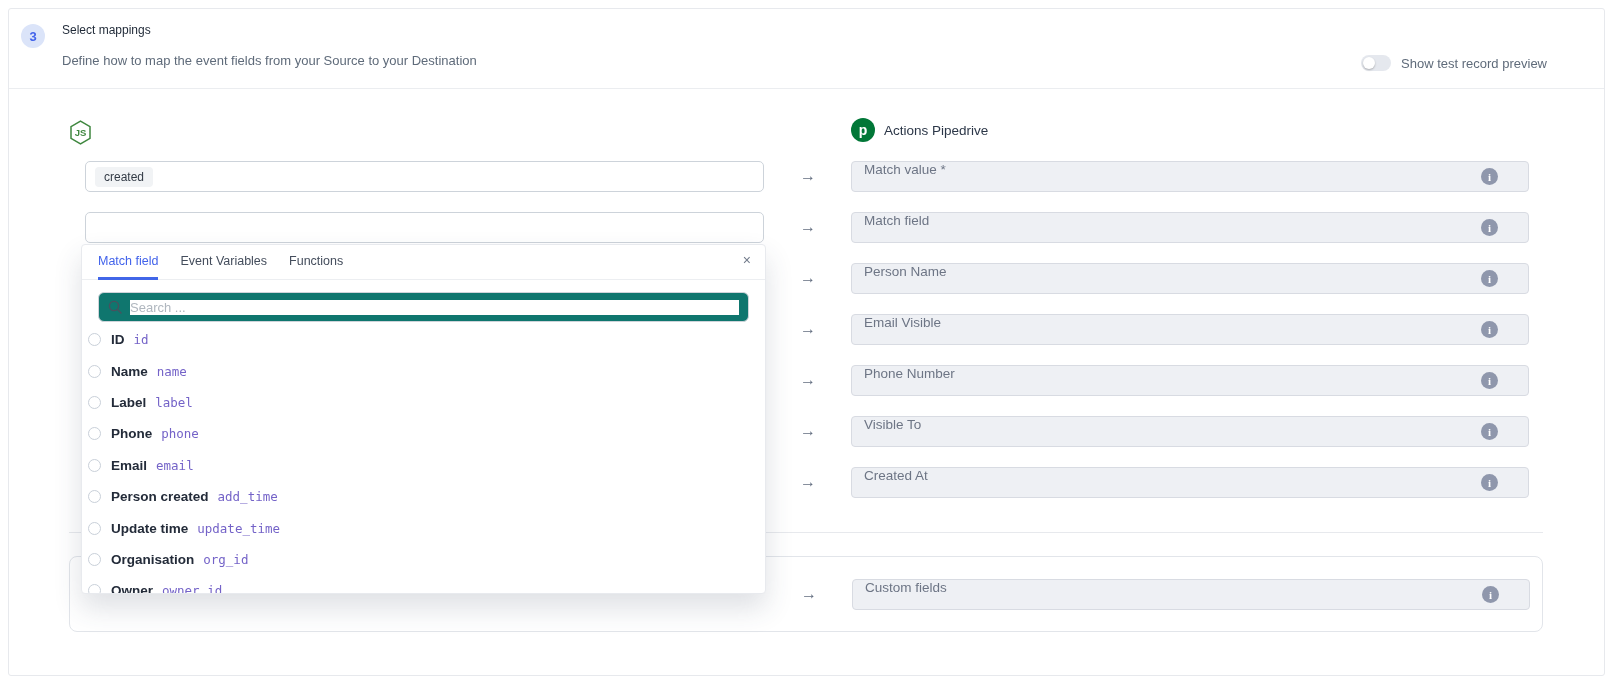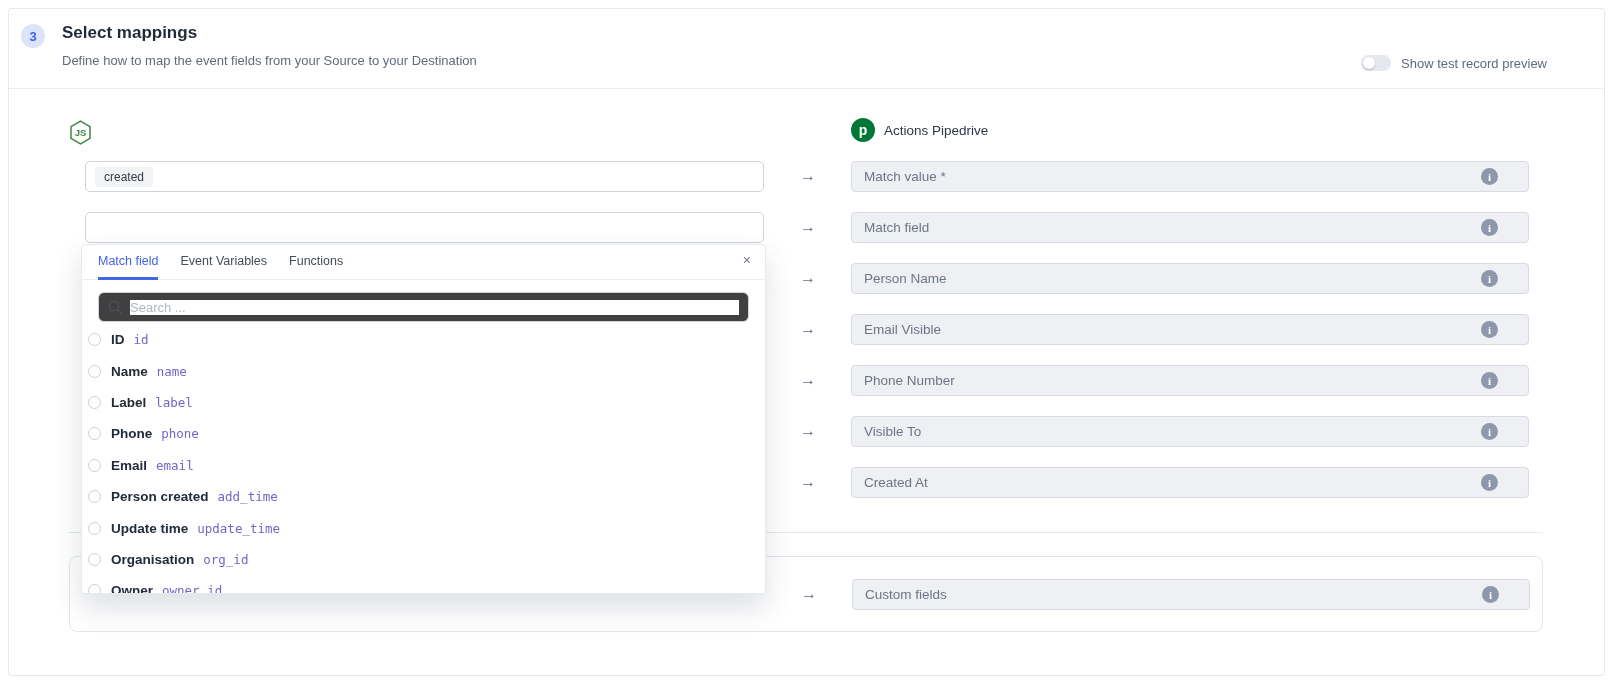--- a/index.html
+++ b/index.html
@@ -8,22 +8,22 @@
   .page { position:absolute; left:8px; top:8px; width:1597px; height:668px;
           background:#fff; border:1px solid #e7e9ed; border-radius:3px; }
 
   
   .hdr { position:absolute; left:0; top:0; width:100%; height:80px;
          border-bottom:1px solid #ebedf0; }
   .step-badge { position:absolute; left:12px; top:15px; width:24px; height:24px;
                 border-radius:50%; background:#dbe4f9; color:#4263eb;
                 font-size:13px; font-weight:600; display:flex;
                 align-items:center; justify-content:center; }
-  .hdr-title { position:absolute; left:53px; top:14px; font-size:17px;
-               font-weight:700; color:#1f2937; }
+  .hdr-title { position:absolute; left:53px; top:14px; font-size:12px;
+               font-weight:400; color:#1f2937; }
   .hdr-sub { position:absolute; left:53px; top:44px; font-size:13px; color:#5f6b7a; }
   .toggle-wrap { position:absolute; right:57px; top:46px; display:flex;
                  align-items:center; gap:10px; }
   .toggle { position:relative; width:30px; height:16px; border-radius:8px;
             background:#e5e8ee; cursor:pointer; }
   .toggle .knob { position:absolute; left:2px; top:2px; width:12px; height:12px;
                   border-radius:50%; background:#fff;
                   box-shadow:0 1px 2px rgba(0,0,0,.25); }
   .toggle-label { font-size:13px; color:#5f6b7a; }
 
@@ -41,21 +41,21 @@
   .src-input { position:absolute; left:76px; top:0; width:679px; height:31px;
                background:#fff; border:1px solid #cdd3da; border-radius:5px;
                display:flex; align-items:center; padding:0 9px; }
   .chip { background:#f1f3f5; border-radius:4px; padding:3px 9px;
           font-size:12px; color:#333b46; }
   .chip:empty { display:none; }
   .arrow { position:absolute; left:791px; top:0; width:16px; height:31px;
            line-height:30px; text-align:center; font-size:16px; color:#636e80; }
   .dest-field { position:absolute; left:842px; top:0; width:678px; height:31px;
                 background:#eef0f4; border:1px solid #d8dbe2; border-radius:4px;
-                display:flex; align-items:center; padding:0 12px; cursor:pointer; }
+                display:flex; padding:0 12px; cursor:pointer; }
   .dest-label { font-size:13.5px; color:#6d7585; }
   .info-icon { position:absolute; right:30px; top:6px; width:17px; height:17px;
                border-radius:50%; background:#8f97ac; color:#fff; font-size:11px;
                font-weight:700; display:flex; align-items:center;
                justify-content:center; font-family:"Liberation Serif", serif; }
 
   
   .divider { position:absolute; left:60px; top:523px; width:1474px; height:0;
              border-top:1px solid #e7e9ed; }
   .custom-card { position:absolute; left:60px; top:547px; width:1474px;
@@ -71,21 +71,21 @@
   .dd-tabs { display:flex; gap:22px; padding:0 16px; height:35px;
              border-bottom:1px solid #eceef1; }
   .dd-tab { display:flex; align-items:center; font-size:12.5px; color:#444d5c;
             border-bottom:3px solid transparent; margin-bottom:-1px;
             cursor:pointer; }
   .dd-tab.active { color:#4263eb; border-bottom-color:#4166e8; }
   .dd-close { position:absolute; right:14px; top:8px; font-size:14px;
               color:#717a8a; cursor:pointer; line-height:14px; }
   .dd-search { position:absolute; left:16px; right:16px; top:47px; height:30px;
                border:1px solid #cfd4da; border-radius:6px; display:flex;
-               align-items:center; padding:0 9px; gap:8px; background:#404040; }
+               align-items:center; padding:0 9px; gap:8px; background:#0f766e; }
   .dd-search input { border:none; outline:none; flex:1; font-size:13px;
                      color:#333; font-family:"Liberation Sans", sans-serif; }
   .dd-search input::placeholder { color:#b0b7bf; }
   .dd-list { position:absolute; left:0; right:0; top:79px; }
   .option { height:31.4px; display:flex; align-items:center; padding-left:6px;
             cursor:pointer; }
   .radio { width:13px; height:13px; border:1.5px solid #c9d0d9;
            border-radius:50%; background:#fff; flex:0 0 auto; }
   .opt-label { margin-left:10px; font-size:13.5px; font-weight:600;
                color:#232b39; }

